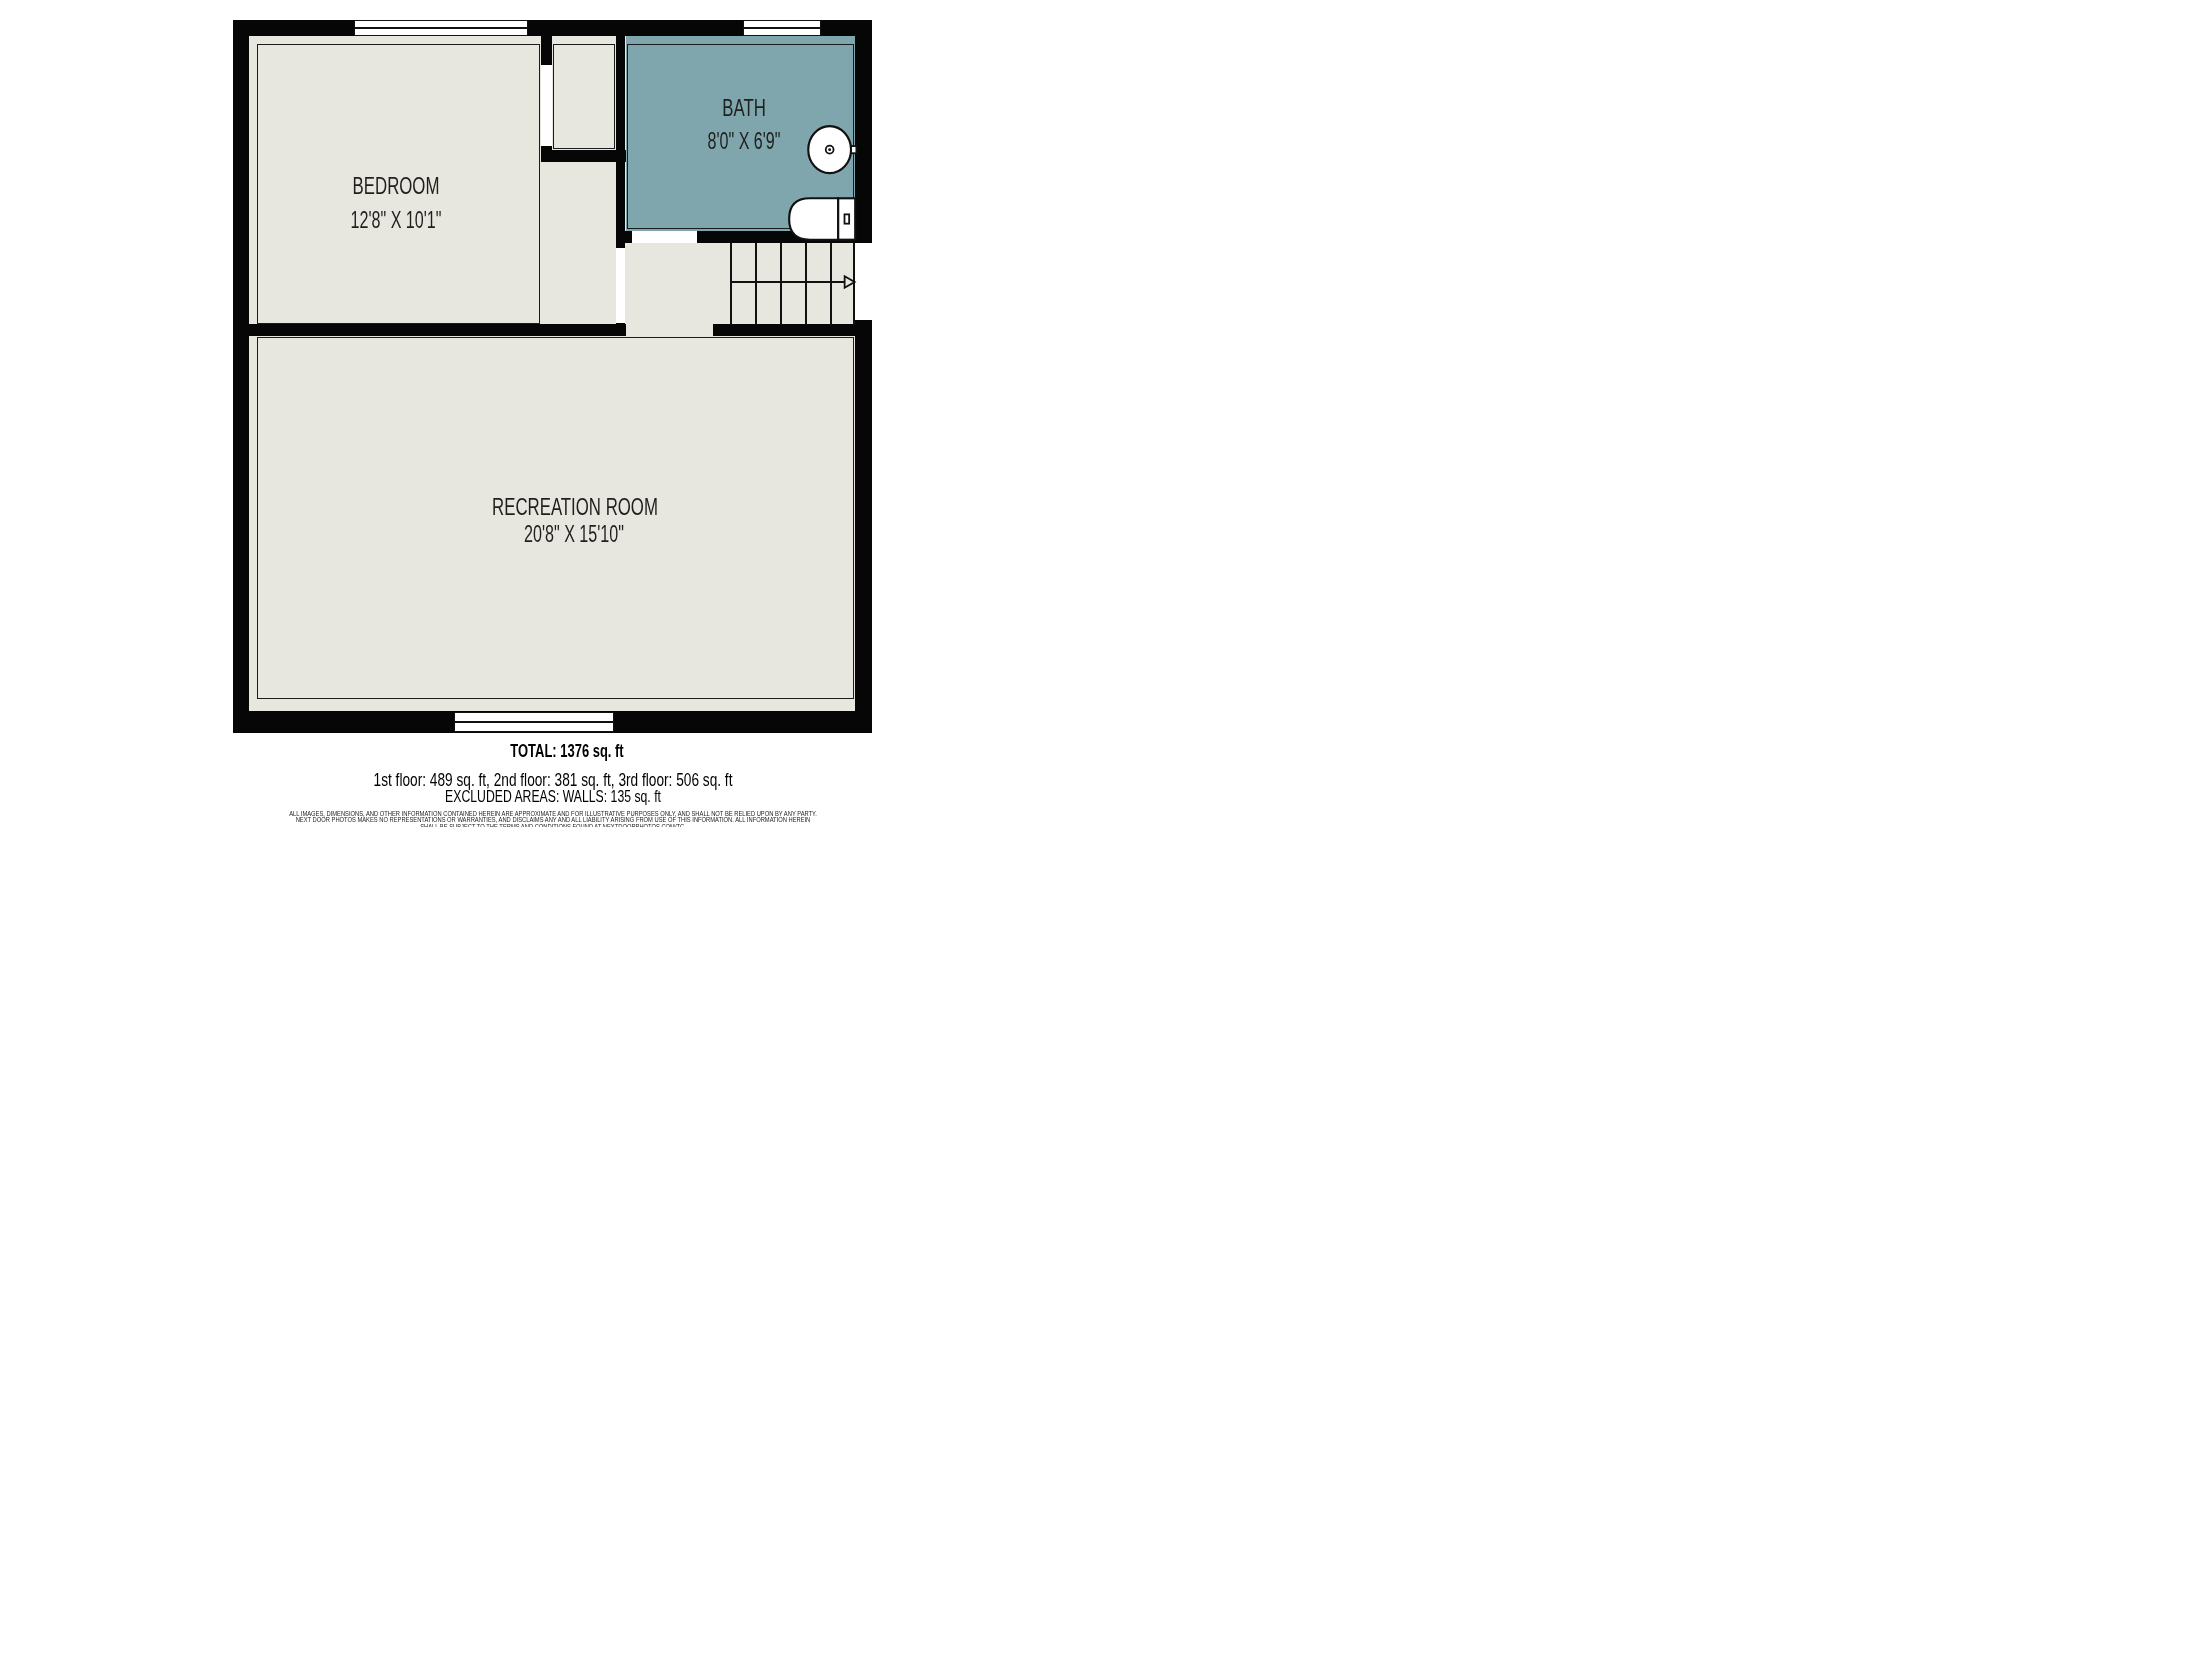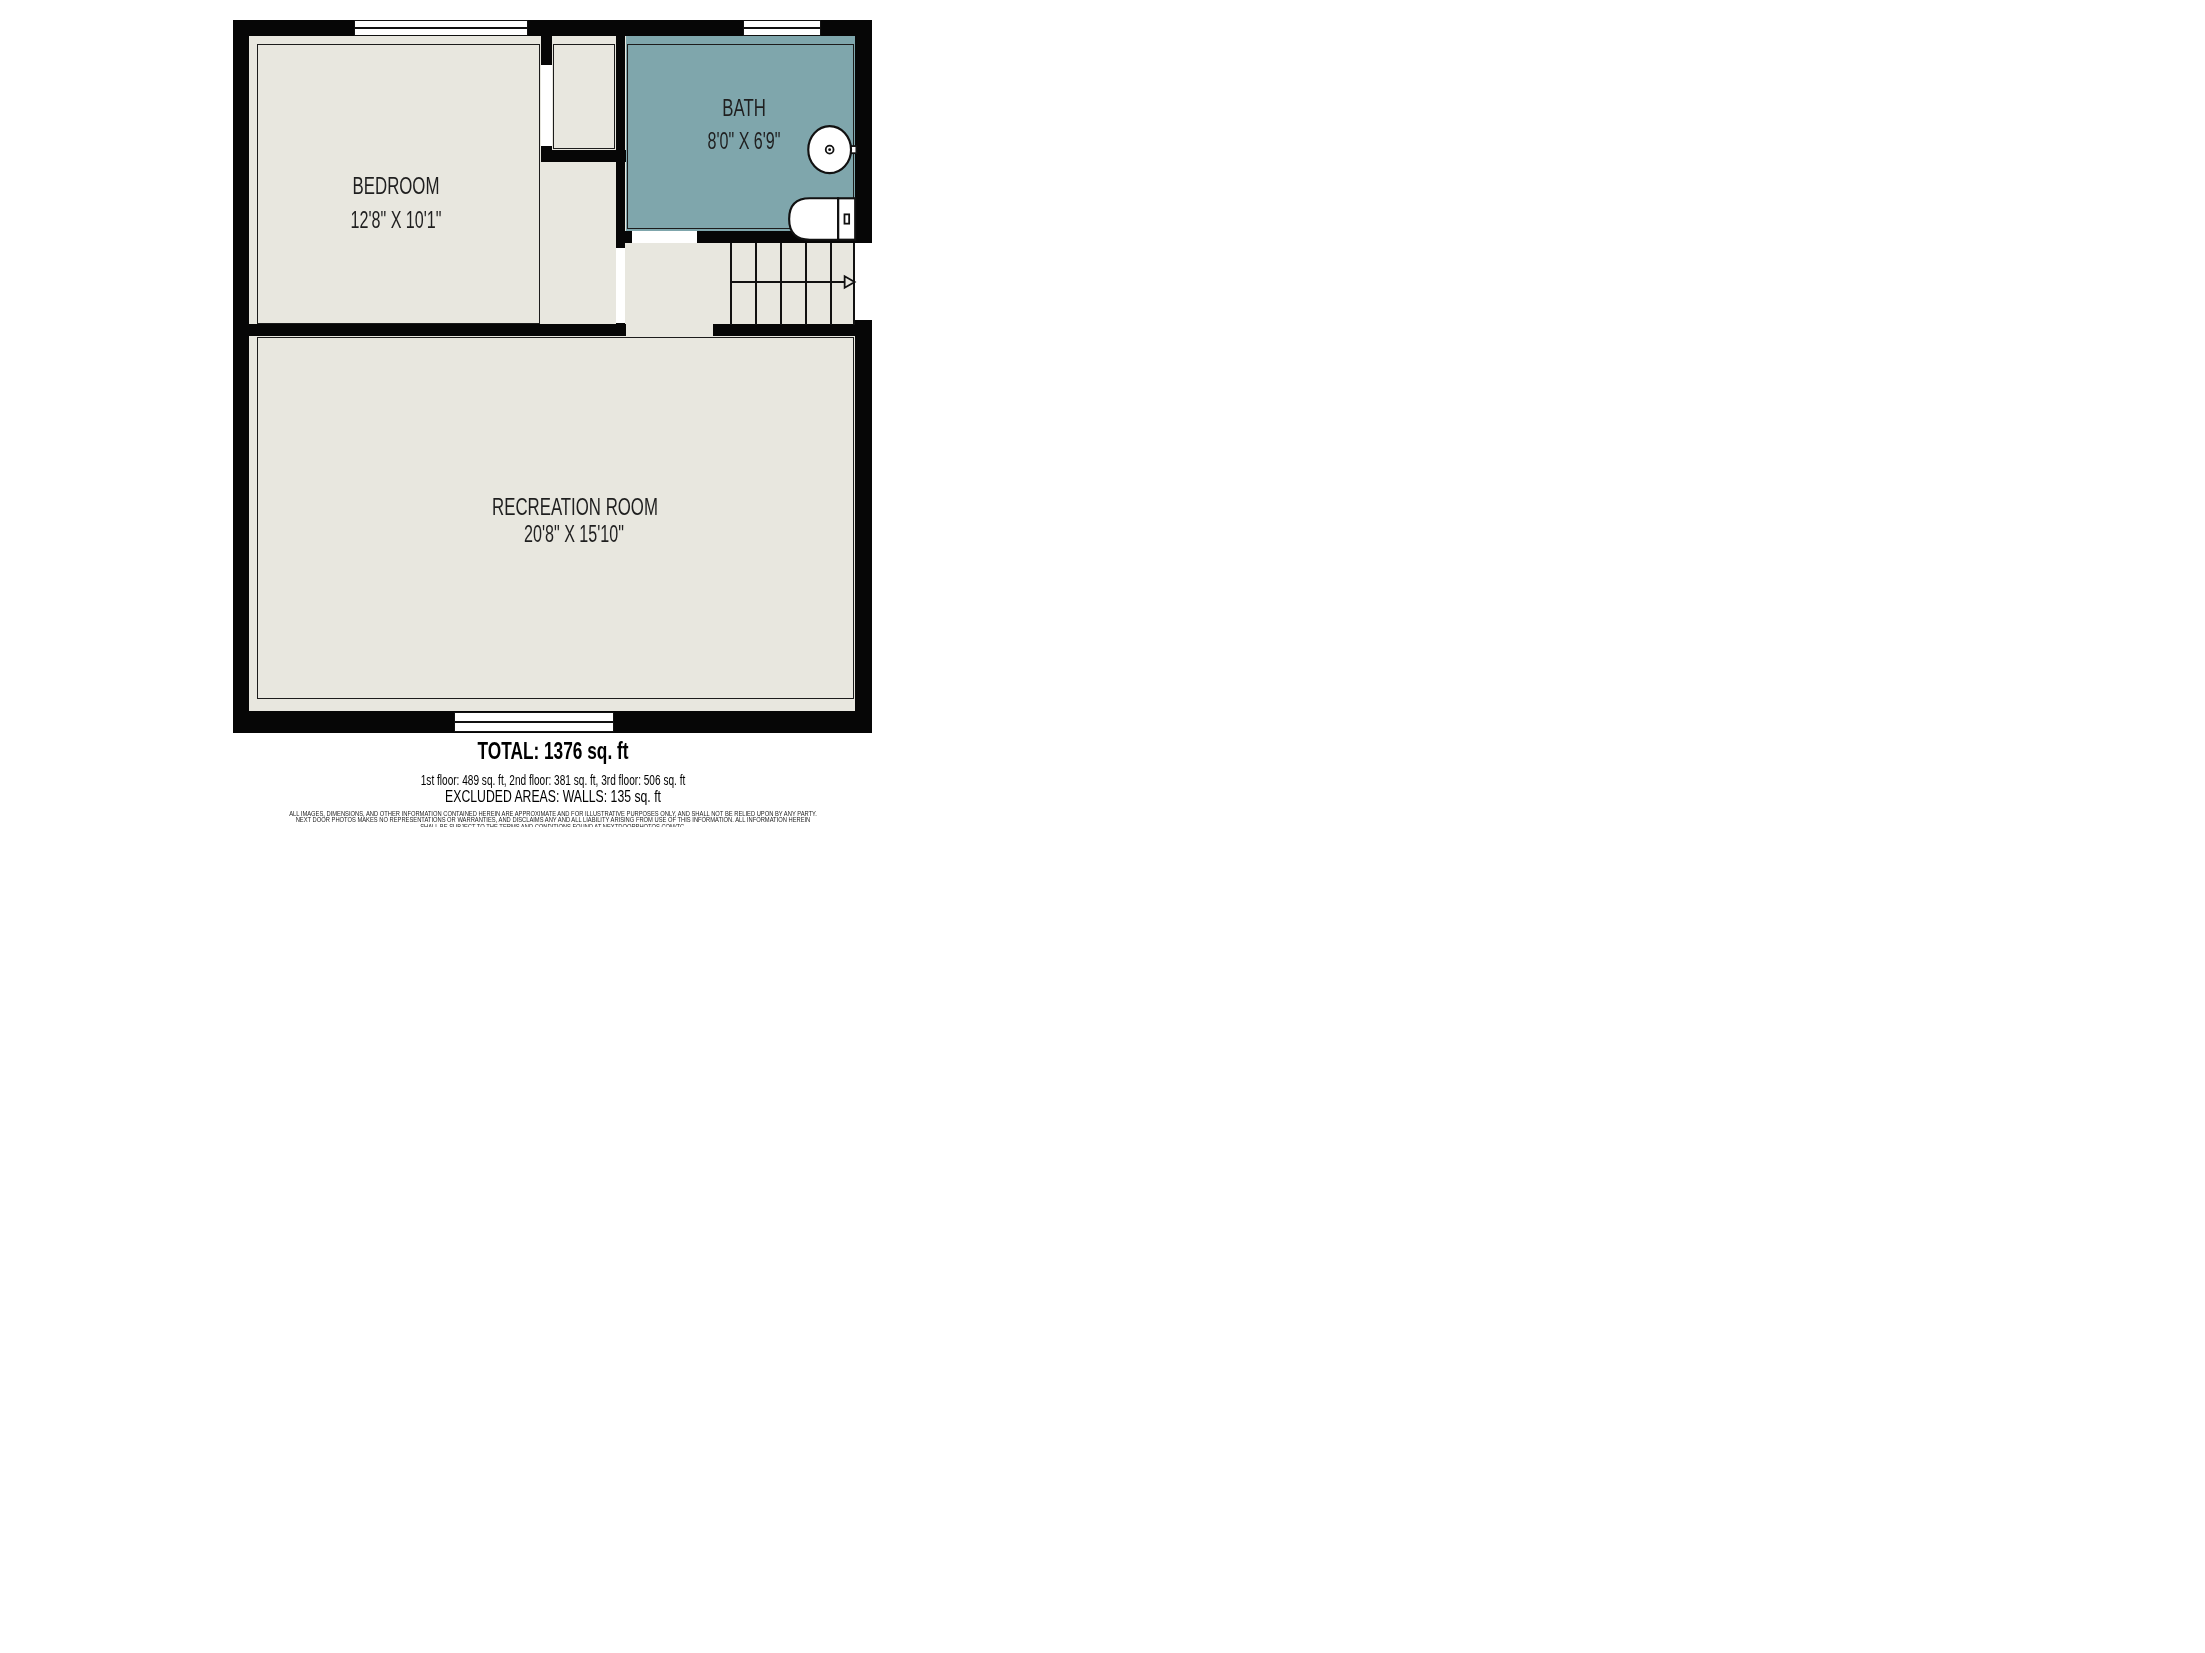--- a/index.html
+++ b/index.html
@@ -108,24 +108,24 @@
     <div class="label roomdims" style="left:511px;top:121px;">
       <span>8'0" X 6'9"</span></div>
 
     <div class="label roomname" style="left:342px;top:487px;">
       <span>RECREATION ROOM</span></div>
     <div class="label roomdims" style="left:341px;top:514px;">
       <span>20'8" X 15'10"</span></div>
 
   </div>
 
-  <div class="ftext" style="left:553px;top:751px;font-size:24px;font-weight:bold;">
+  <div class="ftext" style="left:567px;top:751px;font-size:18px;font-weight:bold;">
     <span>TOTAL: 1376 sq. ft</span></div>
 
-  <div class="ftext" style="left:553px;top:780px;font-size:14px;">
+  <div class="ftext" style="left:553px;top:780px;font-size:19px;">
     <span>1st floor: 489 sq. ft, 2nd floor: 381 sq. ft, 3rd floor: 506 sq. ft</span></div>
 
   <div class="ftext" style="left:553px;top:797px;font-size:17px;">
     <span>EXCLUDED AREAS: WALLS: 135 sq. ft</span></div>
 
   <div class="disc" style="left:553px;top:813px;">
     <span>ALL IMAGES, DIMENSIONS, AND OTHER INFORMATION CONTAINED HEREIN ARE APPROXIMATE AND FOR ILLUSTRATIVE PURPOSES ONLY, AND SHALL NOT BE RELIED UPON BY ANY PARTY.</span></div>
   <div class="disc" style="left:553px;top:819px;">
     <span>NEXT DOOR PHOTOS MAKES NO REPRESENTATIONS OR WARRANTIES, AND DISCLAIMS ANY AND ALL LIABILITY ARISING FROM USE OF THIS INFORMATION. ALL INFORMATION HEREIN</span></div>
   <div class="disc" style="left:553px;top:826px;">

